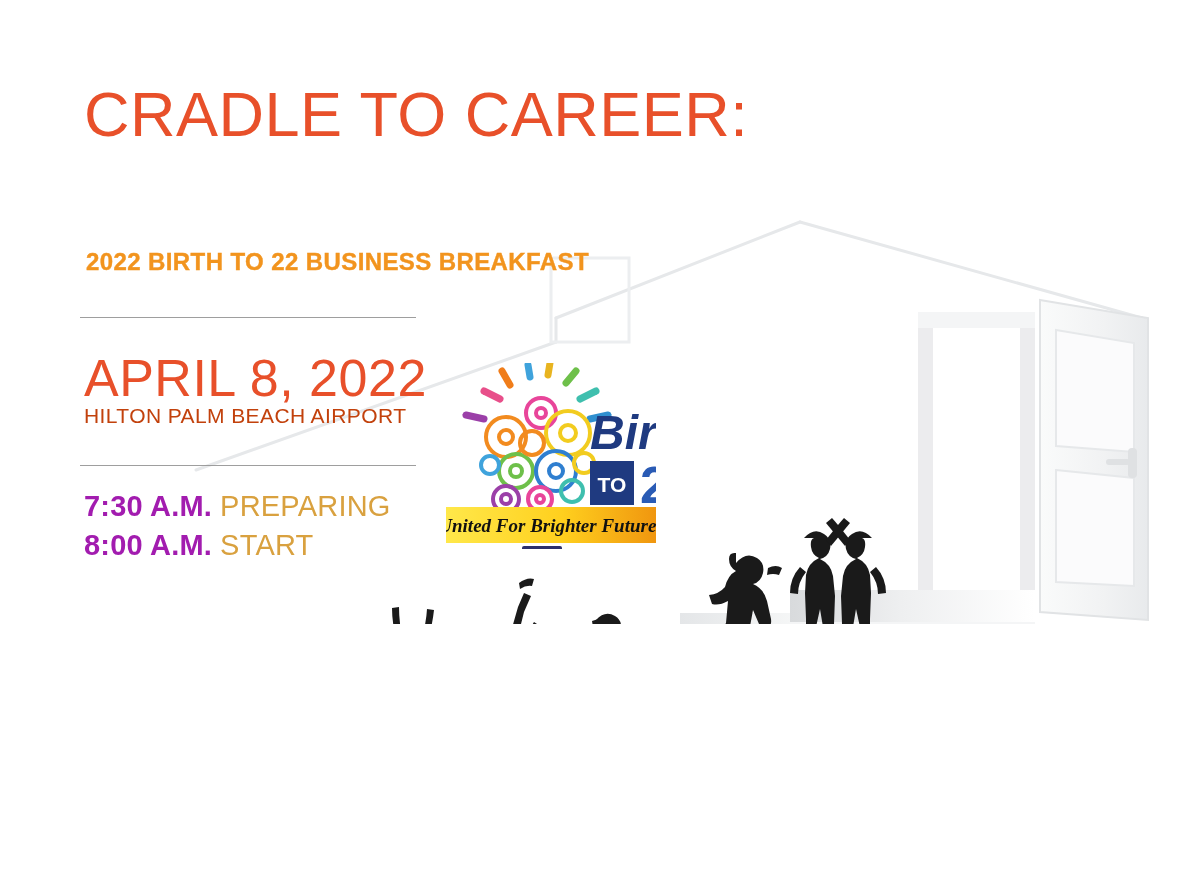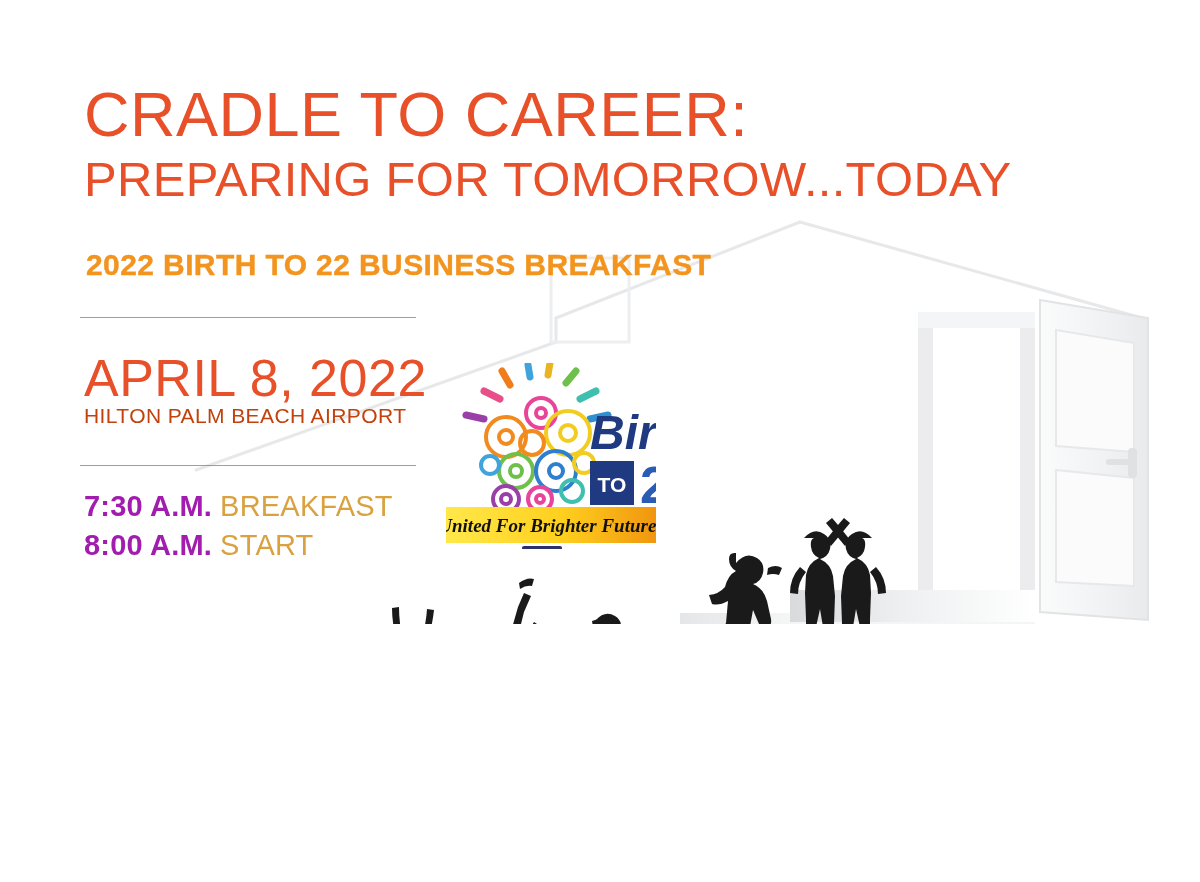--- a/index.html
+++ b/index.html
@@ -15,21 +15,21 @@
   .title-line1{
     font-size:63px;line-height:1.02;letter-spacing:.5px;
     color:#e8502a;font-weight:400;white-space:nowrap;
   }
   .title-line2{
     font-size:49px;line-height:1.12;letter-spacing:.3px;
     color:#e8502a;font-weight:400;white-space:nowrap;margin-top:6px;
   }
   .subtitle{
     position:absolute;left:86px;top:248px;
-    font-size:30px;font-weight:bold;letter-spacing:.4px;
+    font-size:24px;font-weight:bold;letter-spacing:.4px;
     color:#f2941e;white-space:nowrap;
     -webkit-text-stroke:.4px #f2941e;
   }
 
   
   .rule{position:absolute;height:1px;background:#8d8d8d;opacity:.85;}
   .rule-top{left:80px;top:317px;width:336px;}
   .rule-mid{left:80px;top:465px;width:336px;}
 
   
@@ -71,35 +71,34 @@
       <line x1="556" y1="342" x2="196" y2="470"></line>
 
       <rect x="551" y="258" width="78" height="84" stroke="#eceef0" stroke-width="3"></rect>
 
       <line x1="1142" y1="318" x2="1142" y2="604"></line>
     </g>
   </svg>
 
   <div class="headline">
     <div class="title-line1">CRADLE TO CAREER:</div>
-    <div class="title-line2">PREPARING FOR TOMORROW...TODAY</div>
   </div>
 
   <div class="subtitle">2022 BIRTH TO 22 BUSINESS BREAKFAST</div>
 
   <div class="rule rule-top"></div>
   <div class="rule rule-mid"></div>
 
   <div class="date-line">APRIL 8, 2022</div>
   <div class="venue-line">HILTON PALM BEACH AIRPORT</div>
 
   <div class="sched">
     <div class="sched-row">
       <span class="sched-time">7:30 A.M.</span>
-      <span class="sched-label"> BREAKFAST</span>
+      <span class="sched-label"> PREPARING</span>
     </div>
     <div class="sched-row">
       <span class="sched-time">8:00 A.M.</span>
       <span class="sched-label"> START</span>
     </div>
   </div>
 
   <div class="logo">
     <svg width="212" height="186" viewBox="0 0 212 186" aria-hidden="true">
 

